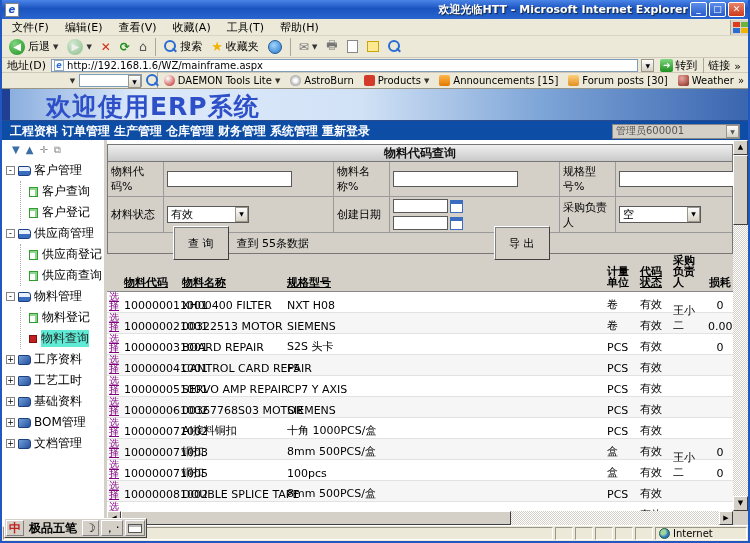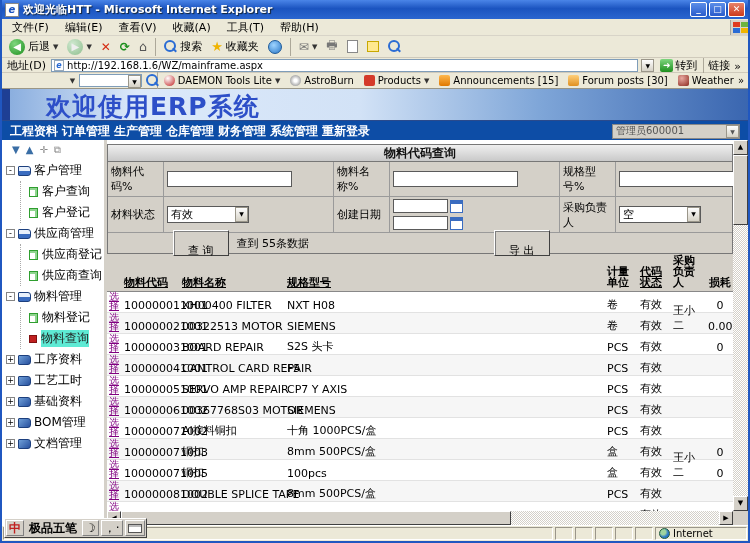--- a/index.html
+++ b/index.html
@@ -2,21 +2,21 @@
 <html><head>
 <meta charset="utf-8">
 <style>
   * { margin:0; padding:0; box-sizing:border-box; font-family:"DejaVu Sans","Liberation Sans",sans-serif; }
   html,body { width:750px; height:543px; overflow:hidden; background:#ece9d8; }
   .window { position:relative; width:750px; height:543px; border-left:2px solid #2057c0; border-right:2px solid #2057c0; border-bottom:2px solid #2057c0; background:#ece9d8; }
 
   
   .titlebar { height:19px; background:linear-gradient(180deg,#4a85e8 0%,#1b54c0 45%,#2a66cf 100%); display:flex; align-items:center; padding:0 3px; color:#fff; }
   .titlebar .app-icon { width:14px; height:14px; background:#fff; border:1px solid #888; margin-right:4px; color:#1b54c0; font-weight:bold; font-size:10px; line-height:12px; text-align:center; font-style:italic; }
-  .titlebar .title-text { font-size:11px; font-weight:bold; flex:1; white-space:nowrap; overflow:hidden; text-shadow:1px 1px 1px #123; }
+  .titlebar .title-text { font-size:11px; font-weight:bold; flex:1; white-space:nowrap; overflow:hidden; text-shadow:1px 1px 1px #123;text-align:right; }
   .winbtn { width:17px; height:15px; margin-left:2px; border:1px solid #fff; border-radius:2px; font-size:9px; line-height:13px; text-align:center; color:#fff; font-weight:bold; }
   .winbtn.min,.winbtn.max { background:linear-gradient(180deg,#5c8ee8,#2a5ccc); }
   .winbtn.close { background:linear-gradient(180deg,#e8836a,#cc3a1b); }
 
   
   .menubar { height:17px; display:flex; align-items:center; font-size:11px; border-bottom:1px solid #d8d4c8; background:#ece9d8; padding-left:2px; }
   .menu-item { padding:1px 8px; color:#000; }
   .menubar .flag { margin-left:auto; width:18px; height:15px; background:#d8d4c8; border-left:1px solid #aca899; display:grid; grid-template-columns:7px 7px; grid-template-rows:5px 5px; gap:1px; padding:2px; }
   .flag i { display:block; }
   .flag i:nth-child(1){background:#e03a1e;} .flag i:nth-child(2){background:#6cb33e;}
@@ -106,21 +106,21 @@
   .ffield.last { flex:1; border-right:none; }
   .tinput { height:16px; background:#fff; border:1px solid #5a5a5a; width:125px; }
   .tinput.wide { width:150px; }
   .selectbox { height:17px; width:82px; background:#fff; border:1px solid #5a5a5a; display:flex; align-items:center; font-size:11px; padding-left:3px; }
   .selectbox .combo-drop { margin-left:auto; height:15px; }
   .datecol { display:flex; flex-direction:column; gap:3px; }
   .daterow { display:flex; align-items:center; gap:2px; }
   .dinput { width:55px; height:14px; background:#fff; border:1px solid #5a5a5a; }
   .cal { width:13px; height:13px; background:#fff; border:1px solid #3a6cc0; box-shadow:inset 0 3px 0 #3a6cc0; }
   .btnrow { display:flex; align-items:center; height:20px; padding-left:65px; font-size:11px; }
-  .xpbtn { height:18px; padding:12px 14px; background:#d4d0c8; border:1px solid #404040; border-top-color:#fff; border-left-color:#fff; box-shadow:1px 1px 0 #808080 inset; font-size:11px; line-height:15px; }
+  .xpbtn { height:34px; padding:4px 14px; background:#d4d0c8; border:1px solid #404040; border-top-color:#fff; border-left-color:#fff; box-shadow:1px 1px 0 #808080 inset; font-size:11px; line-height:15px; }
   .result-count { margin-left:8px; }
   .export-wrap { margin-left:185px; }
 
   
   .grid { font-size:11px; }
   .grid-header { display:flex; background:#d4d0c8; border-bottom:1px solid #888; min-height:26px; align-items:flex-end; font-weight:bold; }
   .gh { padding:1px 2px 3px 2px; line-height:11px; }
   .gh u,.grid-header .sort { text-decoration:underline; }
   .c-select { width:15px; flex:none; }
   .c-code { width:58px; flex:none; }

